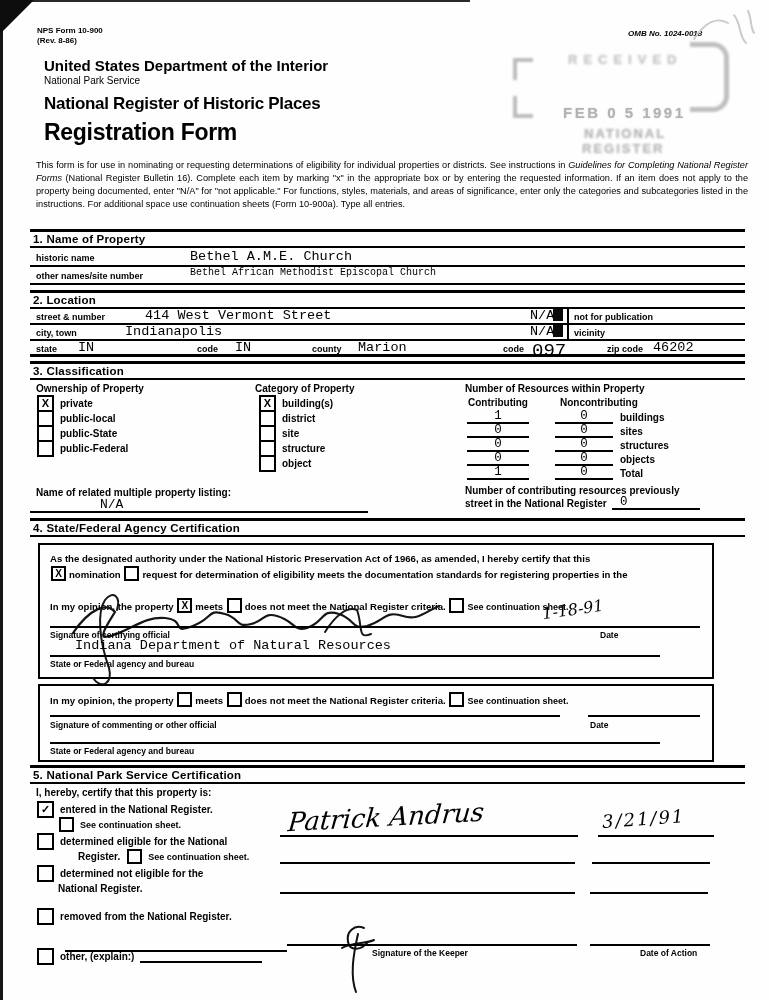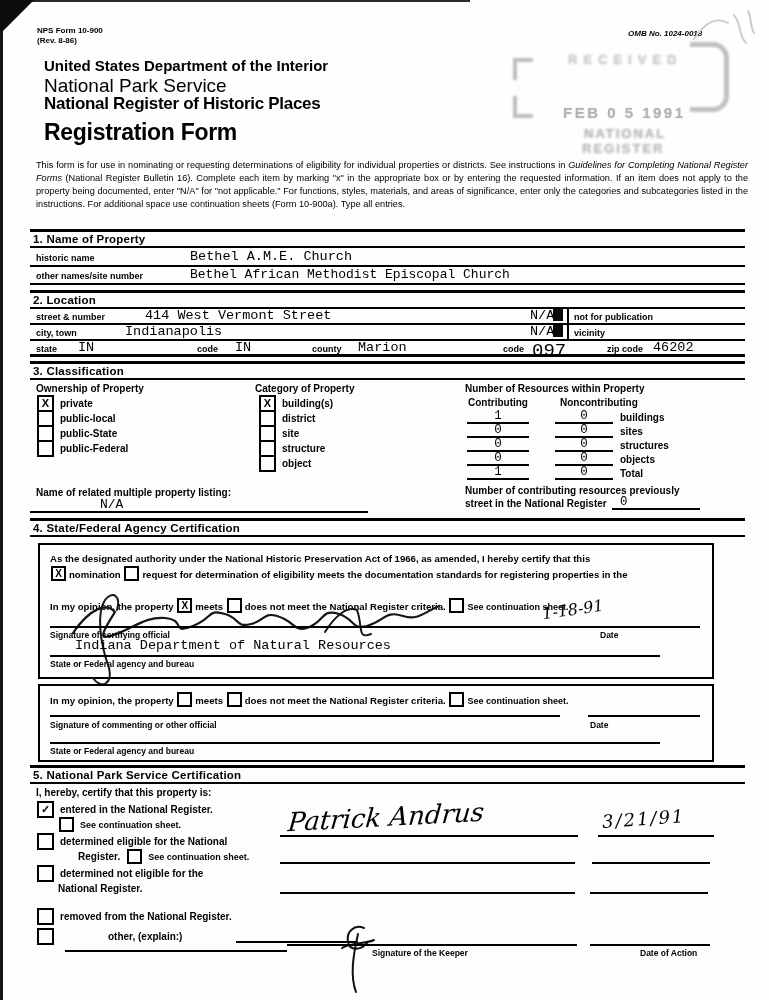--- a/index.html
+++ b/index.html
@@ -45,38 +45,38 @@
     <div class="abs" style="left:690px;top:42px;width:34px;height:60px;border:5px solid #ababab;border-left:none;border-radius:0 16px 16px 0;filter:blur(1px);opacity:.75;"></div>
     <div class="abs" style="left:513px;top:58px;width:16px;height:18px;border-left:4px solid #bdbdbd;border-top:4px solid #bdbdbd;filter:blur(1px);"></div>
     <div class="abs" style="left:513px;top:96px;width:16px;height:18px;border-left:4px solid #bdbdbd;border-bottom:4px solid #bdbdbd;filter:blur(1px);"></div>
     <div class="stamp-txt" style="left:568px;top:52px;font-size:13px;letter-spacing:6px;color:#c9c9c9;filter:blur(1.1px);">RECEIVED</div>
     <div class="stamp-txt" style="left:563px;top:104px;font-size:15px;letter-spacing:2.5px;color:#b3b3b3;filter:blur(.7px);">FEB 0 5 1991</div>
     <div class="stamp-txt" style="left:584px;top:126px;font-size:13px;letter-spacing:2px;color:#b6b6b6;filter:blur(.8px);">NATIONAL</div>
     <div class="stamp-txt" style="left:582px;top:141px;font-size:13px;letter-spacing:2px;color:#bababa;filter:blur(.9px);">REGISTER</div>
   </div>
 
   <div class="abs" style="left:44px;top:57px;font-size:15px;font-weight:bold;">United States Department of the Interior</div>
-  <div class="abs" style="left:44px;top:75px;font-size:19px;">National Park Service</div>
+  <div class="abs" style="left:44px;top:75px;font-size:10px;">National Park Service</div>
   <div class="abs" style="left:44px;top:94px;font-size:17px;font-weight:bold;letter-spacing:-.3px;">National Register of Historic Places</div>
   <div class="abs" style="left:44px;top:119px;font-size:23px;font-weight:bold;letter-spacing:-.3px;">Registration Form</div>
 
   <div class="abs just" style="left:36px;top:159px;width:712px;">
     <span>This form is for use in nominating or requesting determinations of eligibility for individual properties or districts. See instructions in </span><span style="font-style:italic;">Guidelines for Completing National Register Forms</span><span> (National Register Bulletin 16). Complete each item by marking "x" in the appropriate box or by entering the requested information. If an item does not apply to the property being documented, enter "N/A" for "not applicable." For functions, styles, materials, and areas of significance, enter only the categories and subcategories listed in the instructions. For additional space use continuation sheets (Form 10-900a). Type all entries.</span>
   </div>
 
   <div class="rule" style="left:30px;top:229px;width:715px;height:3px;"></div>
   <div class="sec-title" style="left:33px;top:233px;">1.  Name of Property</div>
   <div class="rule" style="left:30px;top:246px;width:715px;height:2px;"></div>
 
   <div class="abs lbl" style="left:36px;top:253px;">historic name</div>
   <div class="abs mono" style="left:190px;top:249px;font-size:13.5px;">Bethel A.M.E. Church</div>
   <div class="rule" style="left:30px;top:265px;width:715px;height:2px;"></div>
 
   <div class="abs lbl" style="left:36px;top:271px;">other names/site number</div>
-  <div class="abs mono" style="left:190px;top:267px;font-size:13px;">Bethel African Methodist Episcopal Church</div>
+  <div class="abs mono" style="left:190px;top:267px;font-size:10px;">Bethel African Methodist Episcopal Church</div>
   <div class="rule" style="left:30px;top:283px;width:715px;height:2px;"></div>
 
   <div class="rule" style="left:30px;top:290px;width:715px;height:3px;"></div>
   <div class="sec-title" style="left:33px;top:294px;">2.  Location</div>
   <div class="rule" style="left:30px;top:307px;width:715px;height:2px;"></div>
 
   <div class="abs lbl" style="left:36px;top:312px;">street &amp; number</div>
   <div class="abs mono" style="left:145px;top:308px;font-size:13.5px;">414 West Vermont Street</div>
   <div class="abs mono" style="left:530px;top:308px;font-size:13.5px;">N/A</div>
   <div class="abs nabox" style="left:553px;top:309px;"></div>
@@ -261,21 +261,21 @@
     </div>
   <div class="cbrow" style="left:36px;top:865px;">
       <span class="cb"></span>
       <span class="lbl10">determined not eligible for the</span>
     </div>
   <div class="abs lbl10" style="left:58px;top:883px;">National Register.</div>
   <div class="cbrow" style="left:36px;top:908px;">
       <span class="cb"></span>
       <span class="lbl10">removed from the National Register.</span>
     </div>
-  <div class="cbrow" style="left:36px;top:928px;gap:48px;">
+  <div class="cbrow" style="left:36px;top:948px;">
       <span class="cb"></span>
       <span class="lbl10">other, (explain:)</span>
       <span style="display:inline-block;width:122px;border-bottom:2px solid #000;height:11px;margin-left:6px;"></span>
     </div>
   <div class="rule" style="left:65px;top:950px;width:222px;height:1.5px;"></div>
 
   <div class="abs hand" style="left:288px;top:802px;font-size:26px;transform:rotate(-3deg) skewX(-8deg);">Patrick Andrus</div>
   <div class="rule" style="left:280px;top:835px;width:298px;height:2px;"></div>
   <div class="abs hand" style="left:602px;top:808px;font-size:18px;transform:rotate(-4deg);letter-spacing:2px;">3/21/91</div>
   <div class="rule" style="left:598px;top:835px;width:116px;height:2px;"></div>

